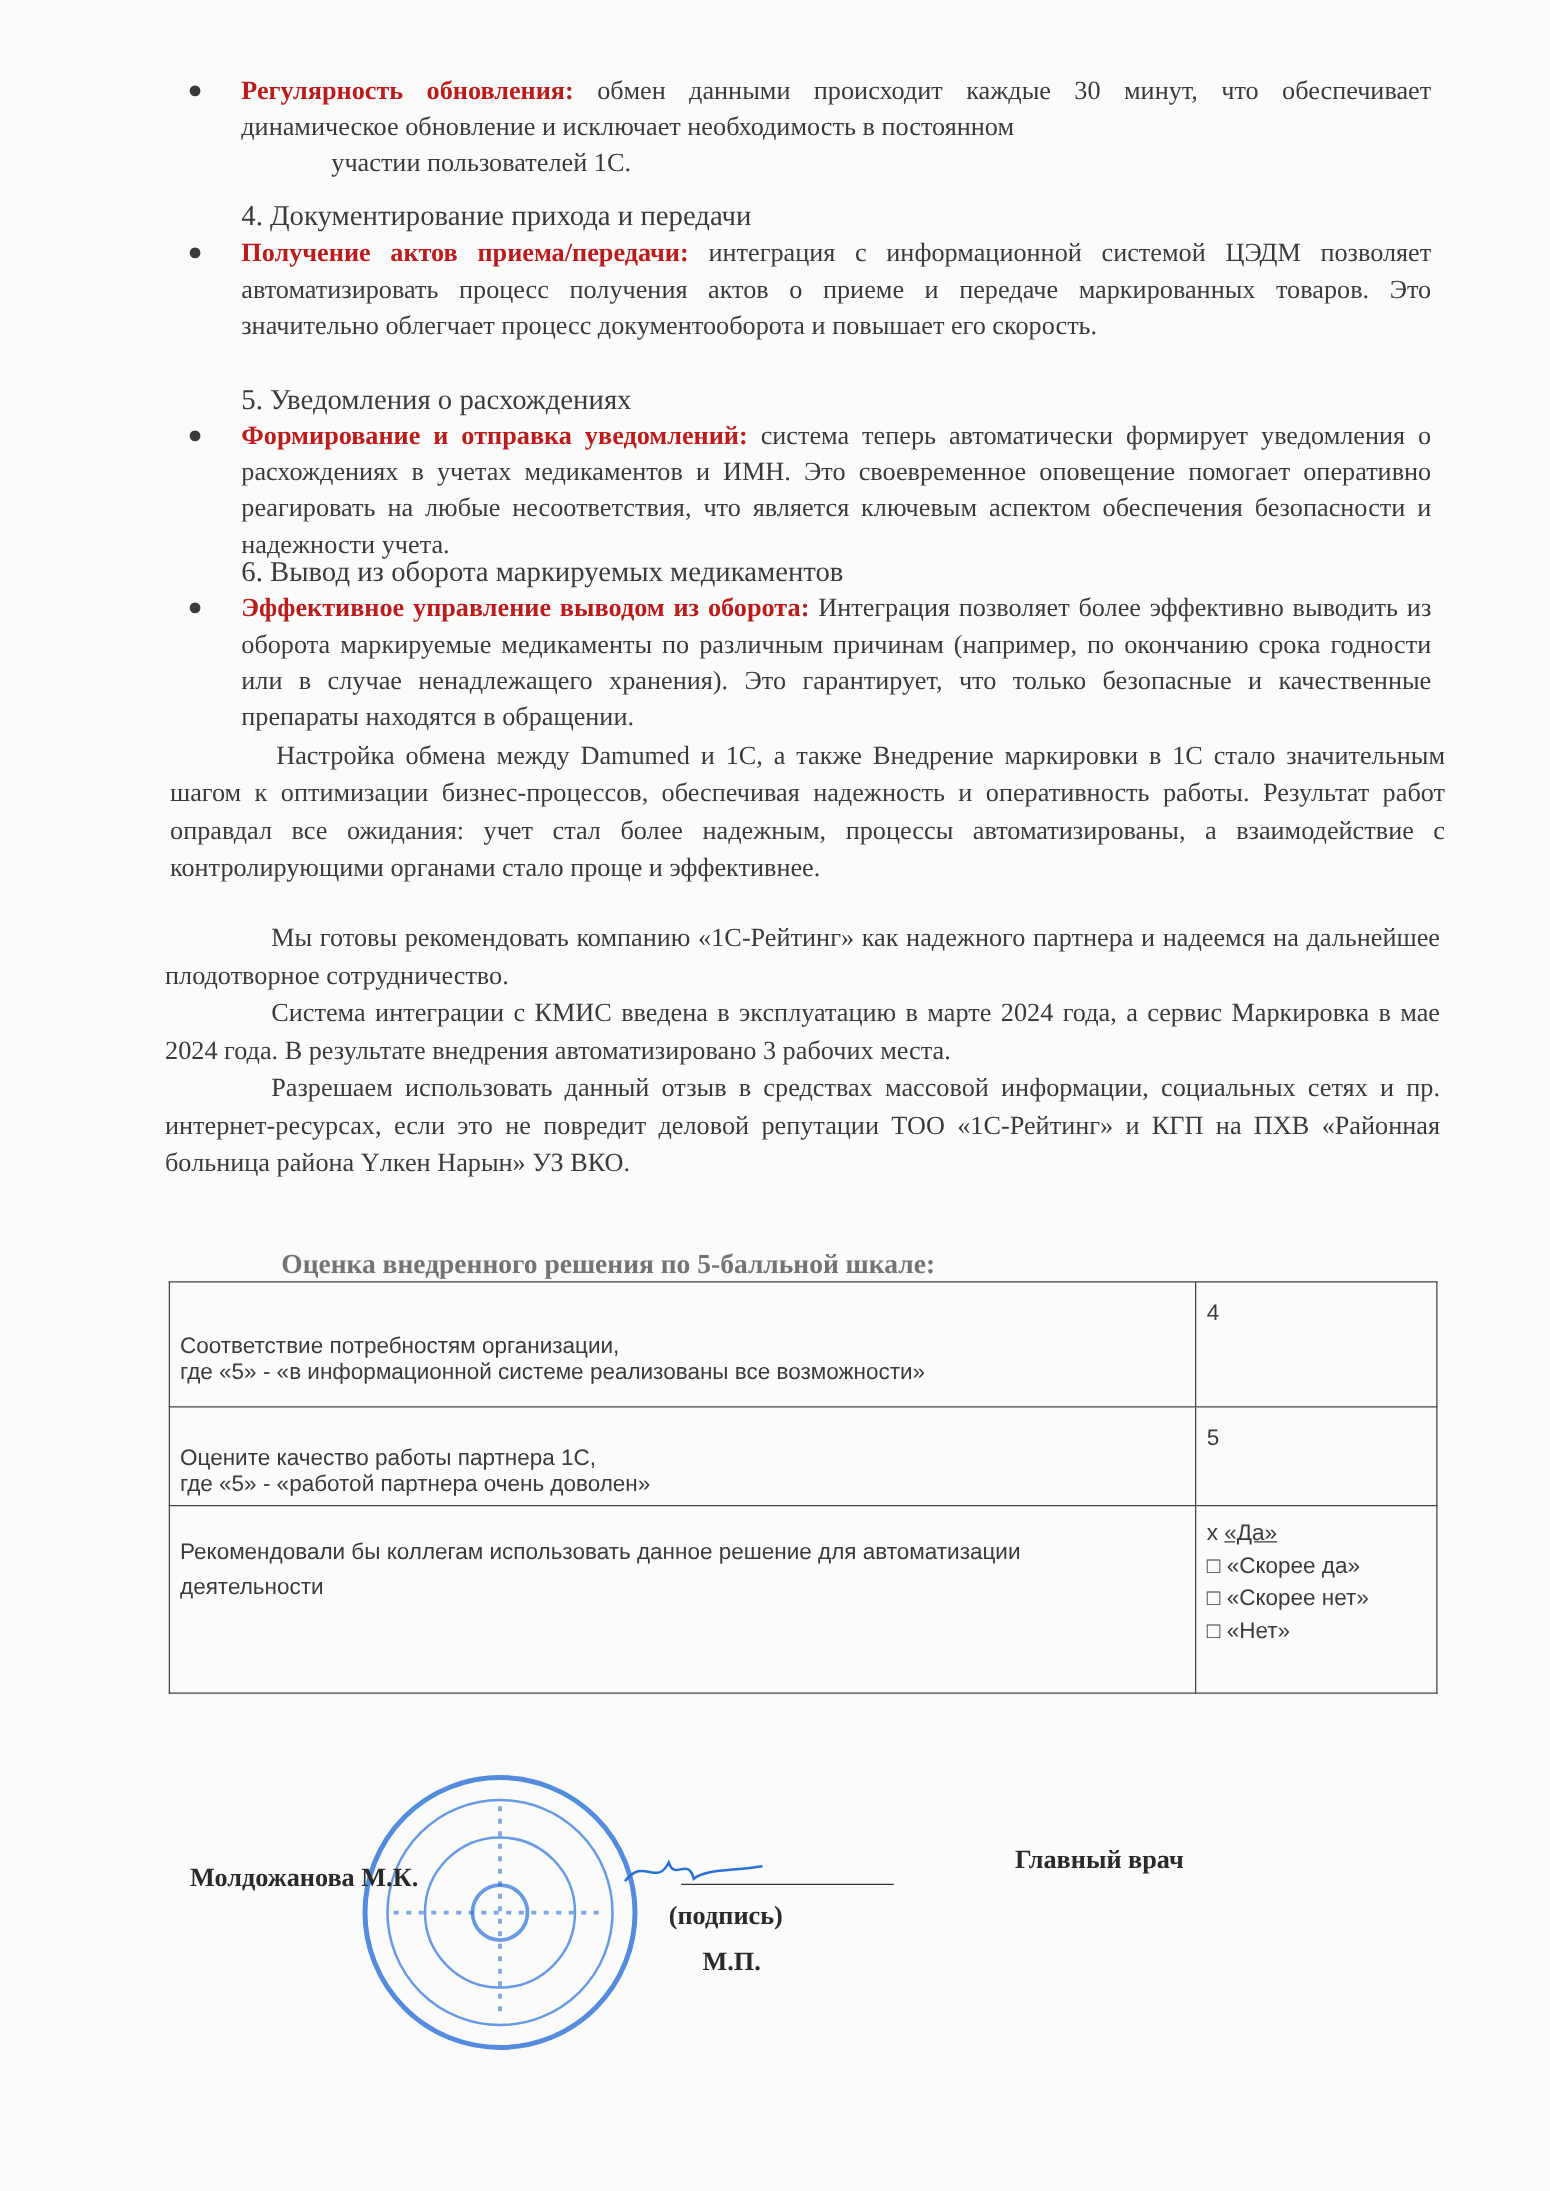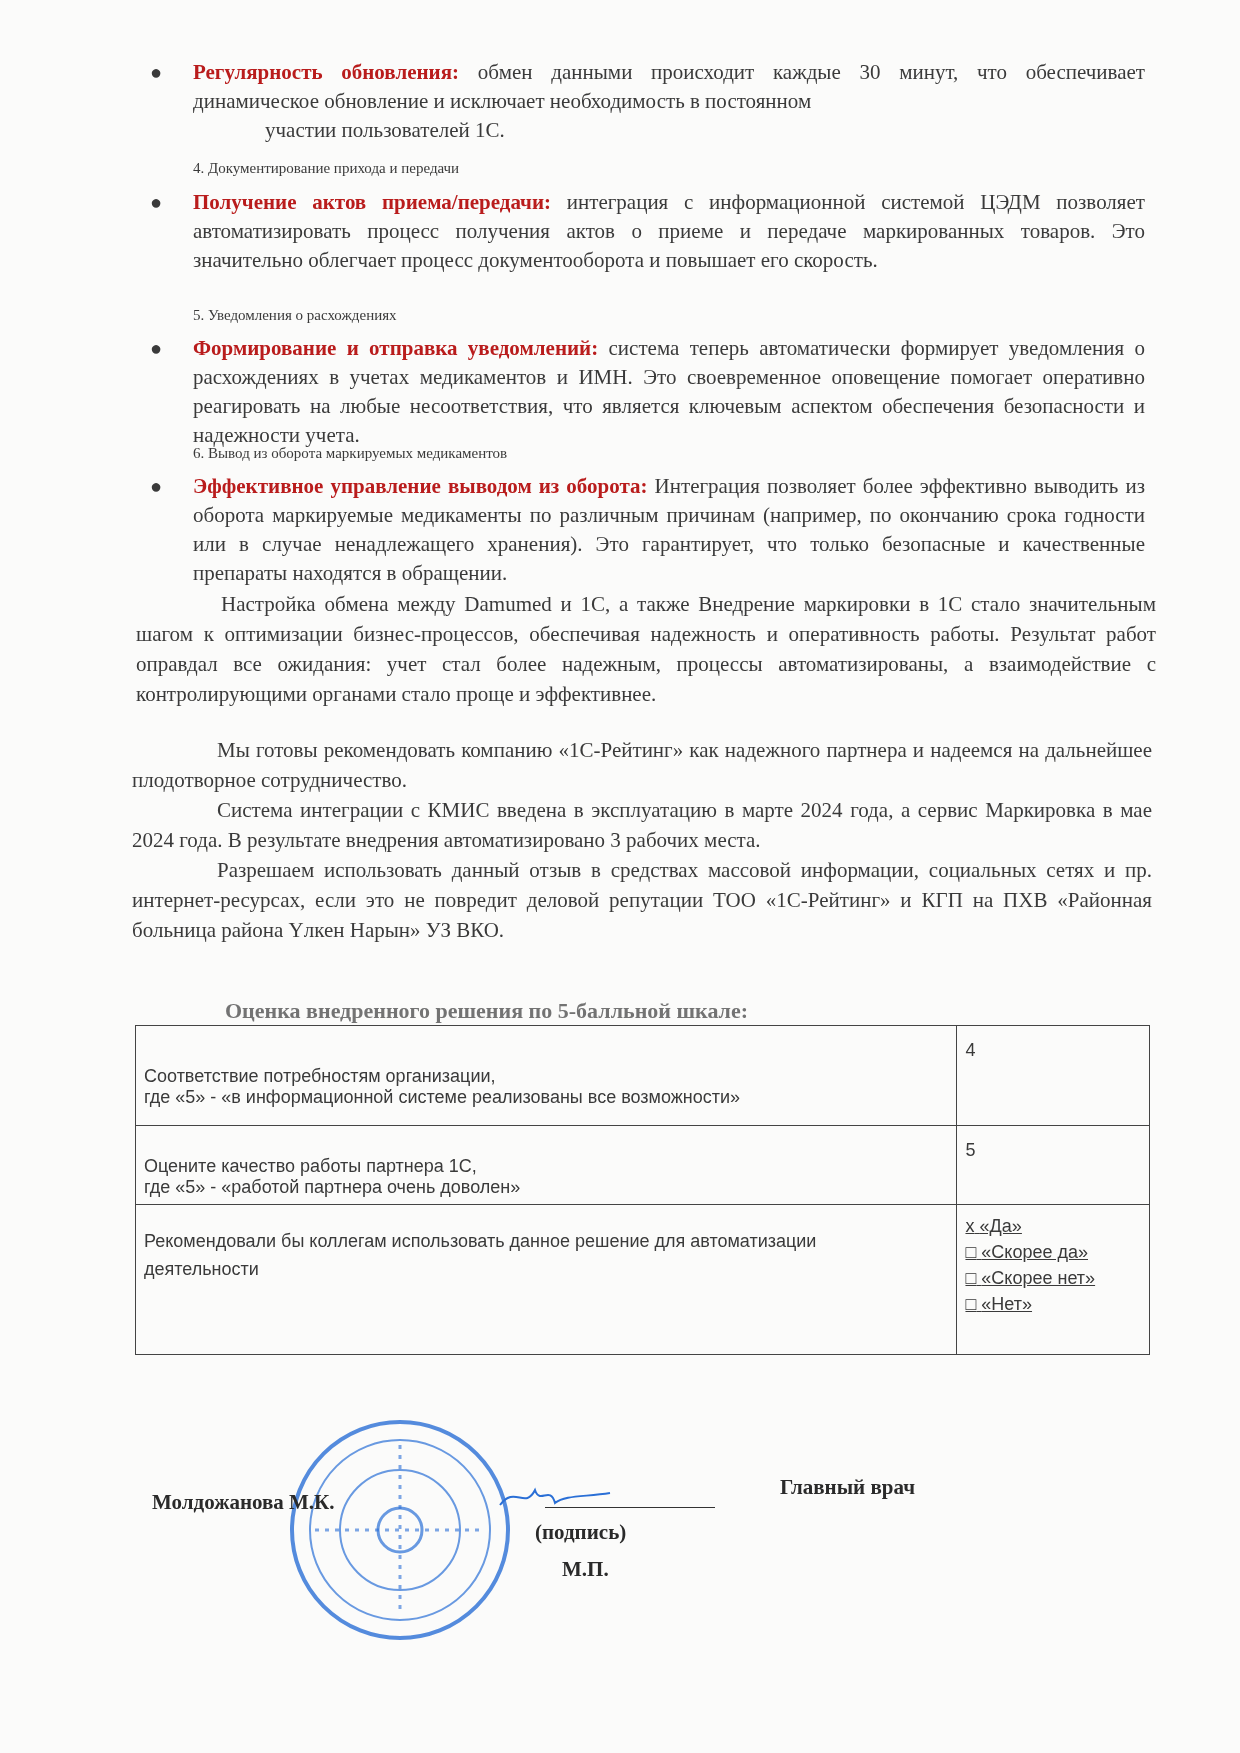--- a/index.html
+++ b/index.html
@@ -7,28 +7,28 @@
     width: 1240px; height: 1753px; background: #fbfbfa;
     font-family: "Liberation Serif", serif; color: #3a3a3a;
     position: relative; overflow: hidden;
   }
   .page { position: absolute; left: 0; top: 0; width: 1240px; height: 1753px; }
   .bullet-block { position: absolute; left: 150px; width: 995px; font-size: 21px; line-height: 29px; text-align: justify; }
   .bullet-block .dot { position: absolute; left: 0; top: 0; font-size: 20px; }
   .bullet-block .txt { margin-left: 43px; }
   .bullet-block b { color: #b91c1c; }
   .indent-line { margin-left: 115px; }
-  .numbered { position: absolute; left: 193px; font-size: 15px; }
+  .numbered { position: absolute; left: 193px; font-size: 23px; }
   .para { position: absolute; left: 132px; width: 1020px; font-size: 21px; line-height: 30px; text-align: justify; text-indent: 85px; }
   .rating-title { position: absolute; left: 225px; top: 998px; font-size: 22px; font-weight: bold; color: #737373; font-family: Liberation Serif, serif; }
   table.rating { position: absolute; left: 135px; top: 1025px; width: 1015px; border-collapse: collapse; font-family: "Liberation Sans", sans-serif; font-size: 18px; color: #3a3a3a; }
   table.rating td { border: 1.5px solid #444; vertical-align: top; padding: 6px 8px; }
   table.rating td.q { width: 820px; }
   table.rating td.v { width: 178px; padding-top: 14px; }
-  .opt { display: block; line-height: 26px; text-decoration: underline; }
+  .opt { display: block; line-height: 26px; }
   .sig { position: absolute; font-size: 21px; font-weight: bold; color: #2a2a2a; }
   .sigline { position: absolute; left: 545px; top: 1507px; width: 170px; border-top: 1.5px solid #333; }
   .stamp { position: absolute; left: 285px; top: 1415px; width: 230px; height: 230px; }
   .signature-mark { position: absolute; left: 495px; top: 1475px; width: 120px; height: 40px; }
 </style>
 </head>
 <body>
 
 <div class="page">
 
@@ -103,16 +103,16 @@
       <line x1="115" y1="30" x2="115" y2="200" stroke-dasharray="4 6"></line>
       <line x1="30" y1="115" x2="200" y2="115" stroke-dasharray="4 6"></line>
     </g>
   </svg>
   <svg class="signature-mark" viewBox="0 0 120 40">
     <path d="M5 30 C20 10 30 35 40 15 C45 30 55 10 60 28 C70 20 90 22 115 18" fill="none" stroke="#2a6fd6" stroke-width="2"></path>
   </svg>
 
   <div class="sig" style="left:152px;top:1490px">Молдожанова М.К.</div>
   <div class="sigline"></div>
-  <div class="sig" style="left:780px;top:1475px">Главный врач</div>
+  <div class="sig" style="left:812px;top:1475px">Главный врач</div>
   <div class="sig" style="left:535px;top:1520px">(подпись)</div>
   <div class="sig" style="left:562px;top:1557px">М.П.</div>
 </div>
 
 </body></html>

